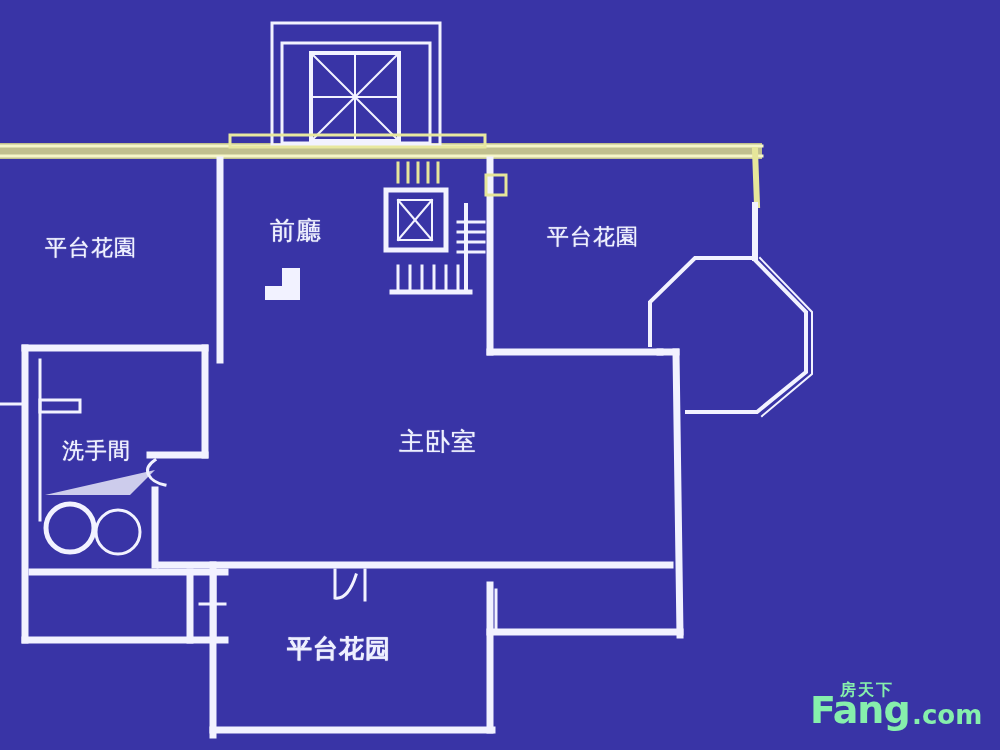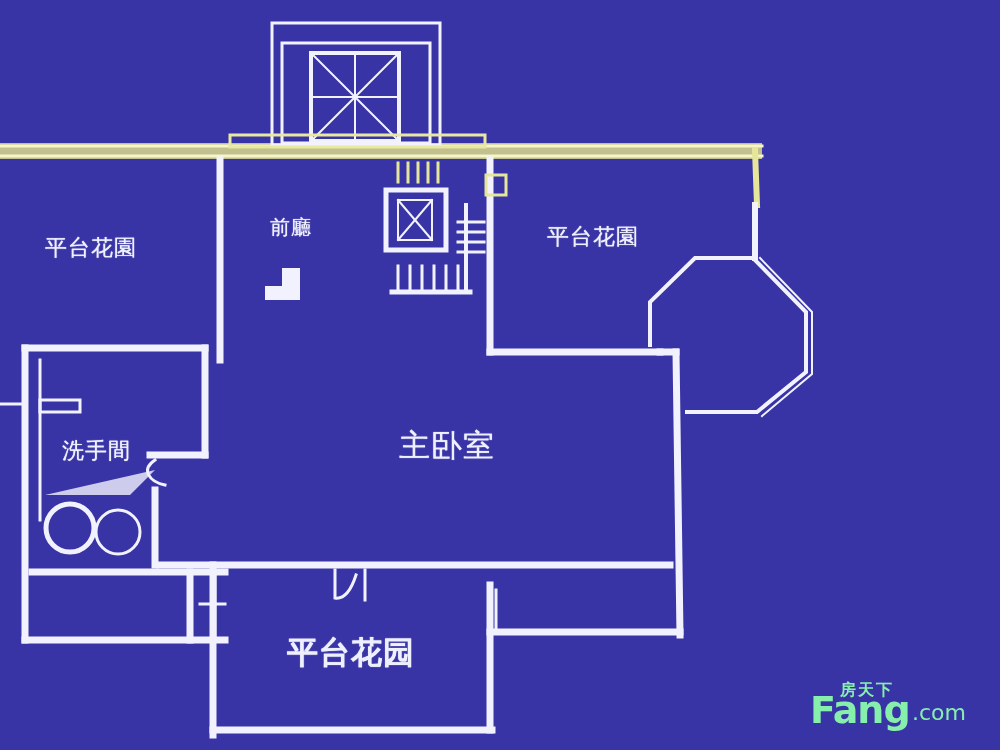--- a/index.html
+++ b/index.html
@@ -7,30 +7,30 @@
       width: 1000px; height: 750px; overflow: hidden;
       background: #3934a6;
       font-family: "DejaVu Sans", "Liberation Sans", sans-serif;
     }
     .canvas { position: relative; width: 1000px; height: 750px; }
     svg.plan { position: absolute; left: 0; top: 0; }
     .label {
       position: absolute; color: #eef0ff; white-space: nowrap;
       letter-spacing: 1px; text-shadow: 0 0 1px #ffffff;
     }
-    .room-lg { font-size: 31px; }
+    .room-lg { font-size: 25px; }
     .room-md { font-size: 22px; }
-    .room-sm { font-size: 20px; }
+    .room-sm { font-size: 25px; }
     .watermark {
       position: absolute; left: 800px; top: 680px; width: 190px; height: 60px;
       color: #86efac;
     }
     .wm-brand { position: absolute; left: 10px; top: 8px; font-size: 38px; font-weight: bold; letter-spacing: -1px; }
     .wm-cn { position: absolute; left: 40px; top: 0px; font-size: 16px; font-weight: bold; letter-spacing: 2px; }
-    .wm-com { position: absolute; left: 112px; top: 20px; font-size: 22px; font-weight: normal; }
+    .wm-com { position: absolute; left: 112px; top: 20px; font-size: 26px; font-weight: bold; }
   </style>
 </head>
 <body>
 
 <div class="canvas">
 
   <svg class="plan" width="1000" height="750" viewBox="0 0 1000 750" fill="none" stroke-linecap="square">
 
     <g>
       <rect x="0" y="143" width="762" height="16" fill="#d9d98a" opacity="0.85"></rect>

